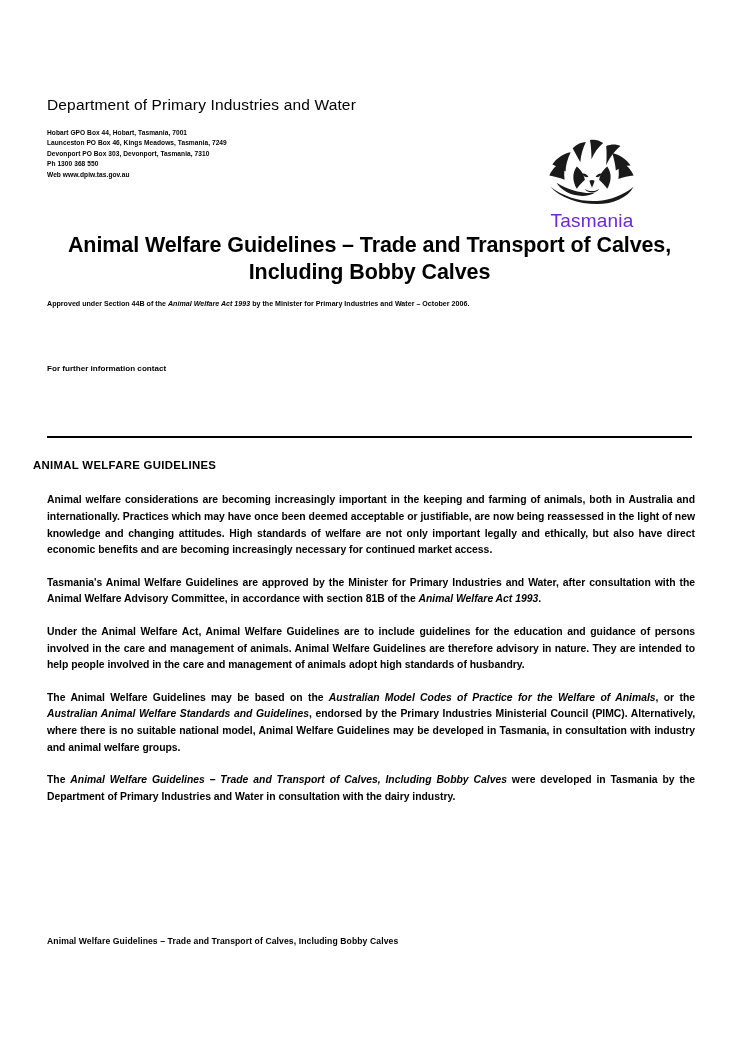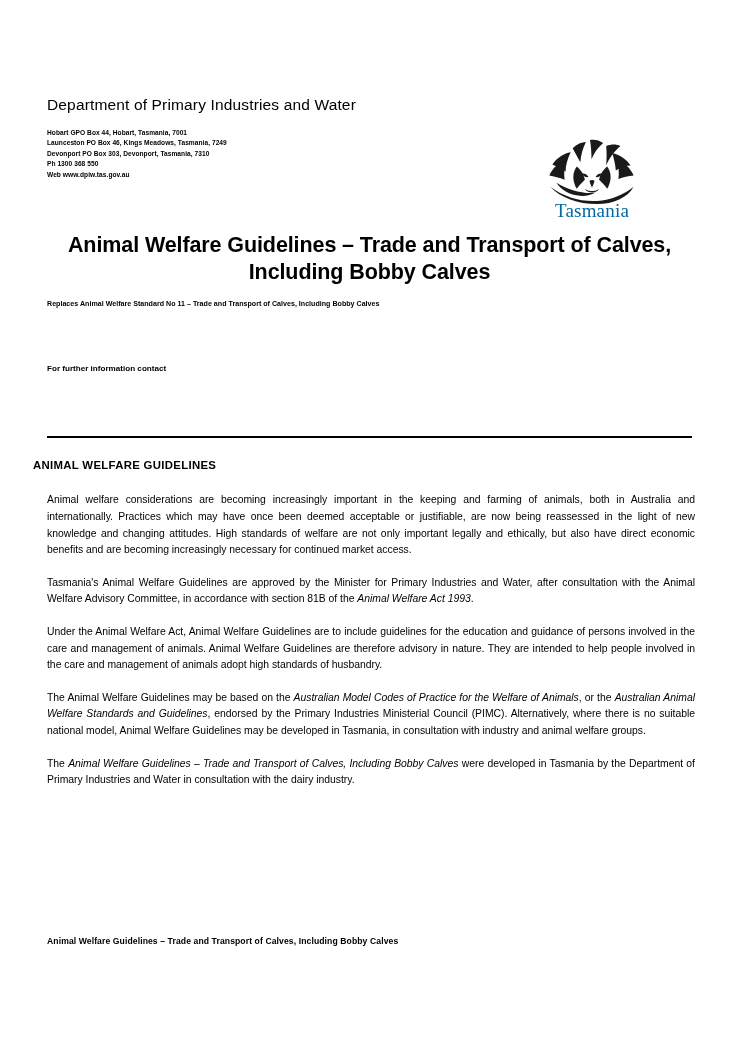--- a/index.html
+++ b/index.html
@@ -54,27 +54,26 @@
   .logo-mark {
     position: absolute;
     left: 14px;
     top: 0px;
     width: 102px;
     height: 66px;
   }
   .logo-word {
     position: absolute;
     left: 0px;
-    top: 62px;
+    top: 72px;
     width: 130px;
     text-align: center;
     font-size: 19px;
     letter-spacing: 0.2px;
-    color: #0369a1;
-    font-family: Liberation Serif, serif;
+    color: #6d28d9;
   }
 
   
   .doc-title {
     position: absolute;
     left: 47px;
     top: 232px;
     width: 645px;
     text-align: center;
     font-size: 21.5px;
@@ -141,21 +140,21 @@
     position: absolute;
     left: 47px;
     top: 492px;
     width: 648px;
   }
   .body-wrap p {
     margin: 0 0 15.5px 0;
     font-size: 10.4px;
     line-height: 16.8px;
     text-align: justify;
-    font-weight: normal;
+    font-weight: bold;
     letter-spacing: -0.02px;
   }
   .body-wrap p:last-child { margin-bottom: 16px; }
   .body-wrap i { font-style: italic; }
 
   
   .footer {
     position: absolute;
     left: 47px;
     top: 936px;
@@ -209,21 +208,21 @@
         <path d="M18 96 C44 116 78 126 110 124 C138 122 162 112 182 96 C170 118 142 130 110 130 C72 130 38 118 18 96 Z"></path>
         <path d="M30 88 C52 102 80 110 106 108 C96 114 80 116 64 112 C50 108 38 100 30 88 Z"></path>
       </g>
     </svg>
     <div class="logo-word">Tasmania</div>
   </div>
 
   <div class="doc-title">Animal Welfare Guidelines – Trade and Transport of Calves, Including Bobby Calves</div>
 
   <div class="approval">
-    <div>Replaces Animal Welfare Standard No 11 – Trade and Transport of Calves, Including Bobby Calves</div>
+    <div><span>Approved under Section 44B  of the </span><i>Animal Welfare Act 1993</i><span> by the Minister for Primary Industries and Water – October 2006.</span></div>
   </div>
 
   <div class="contact-lead">For further information contact</div>
 
   <div class="rule"></div>
 
   <div class="section-heading">ANIMAL WELFARE GUIDELINES</div>
 
   <div class="body-wrap">
 

